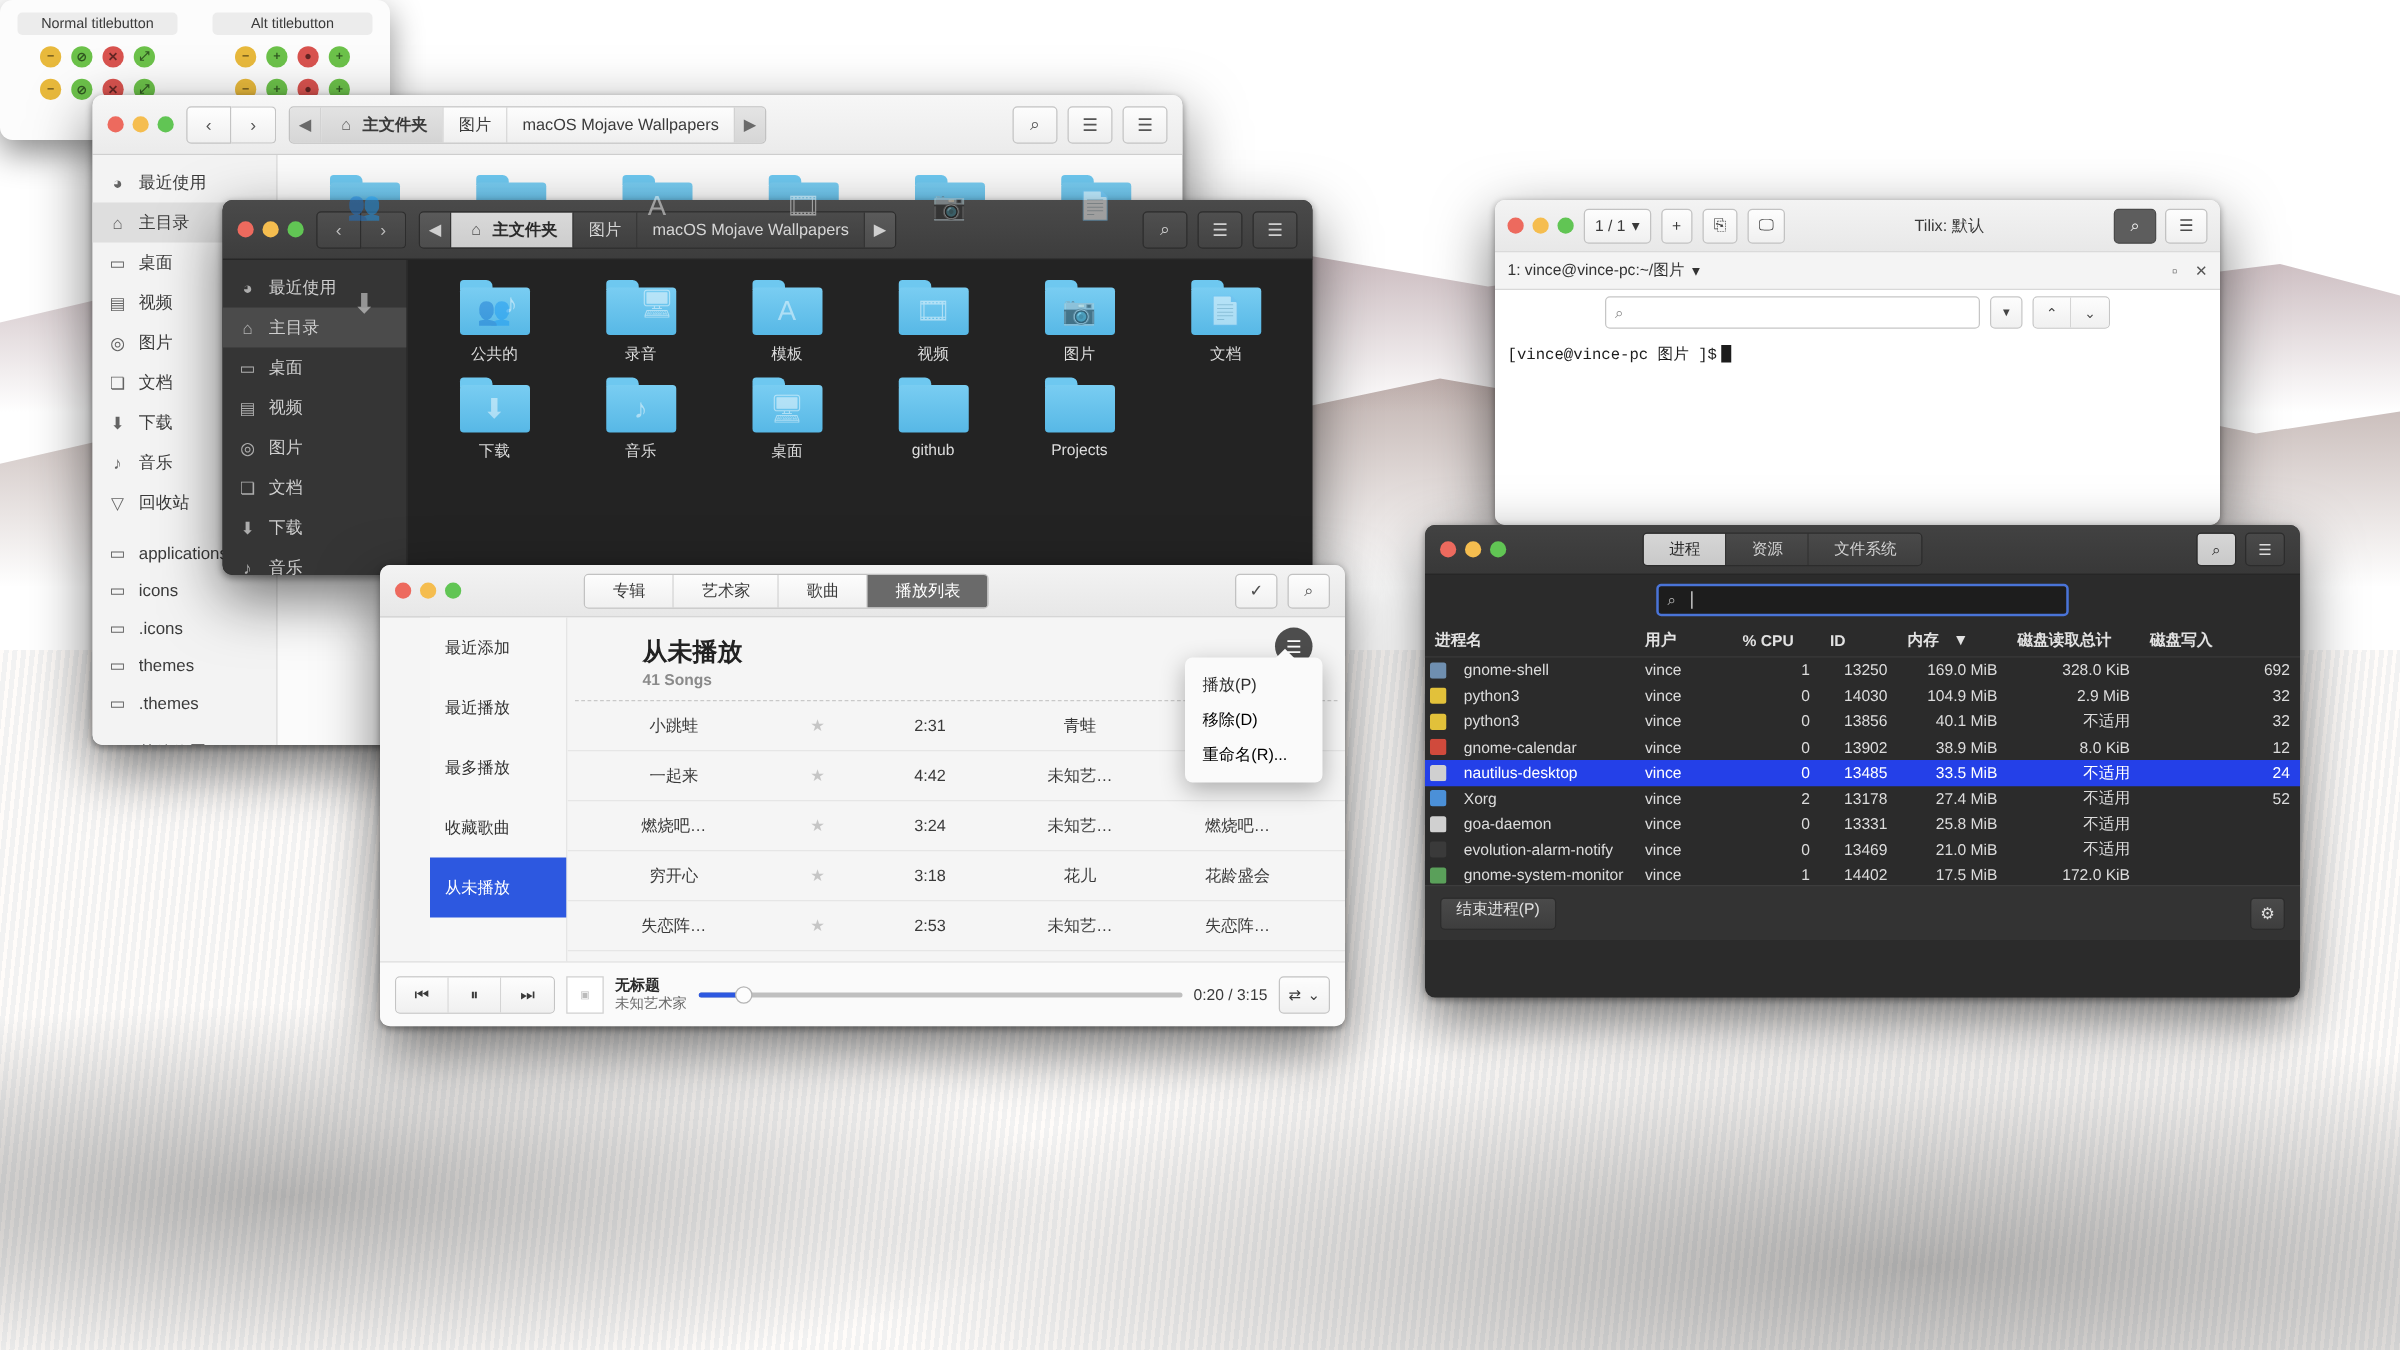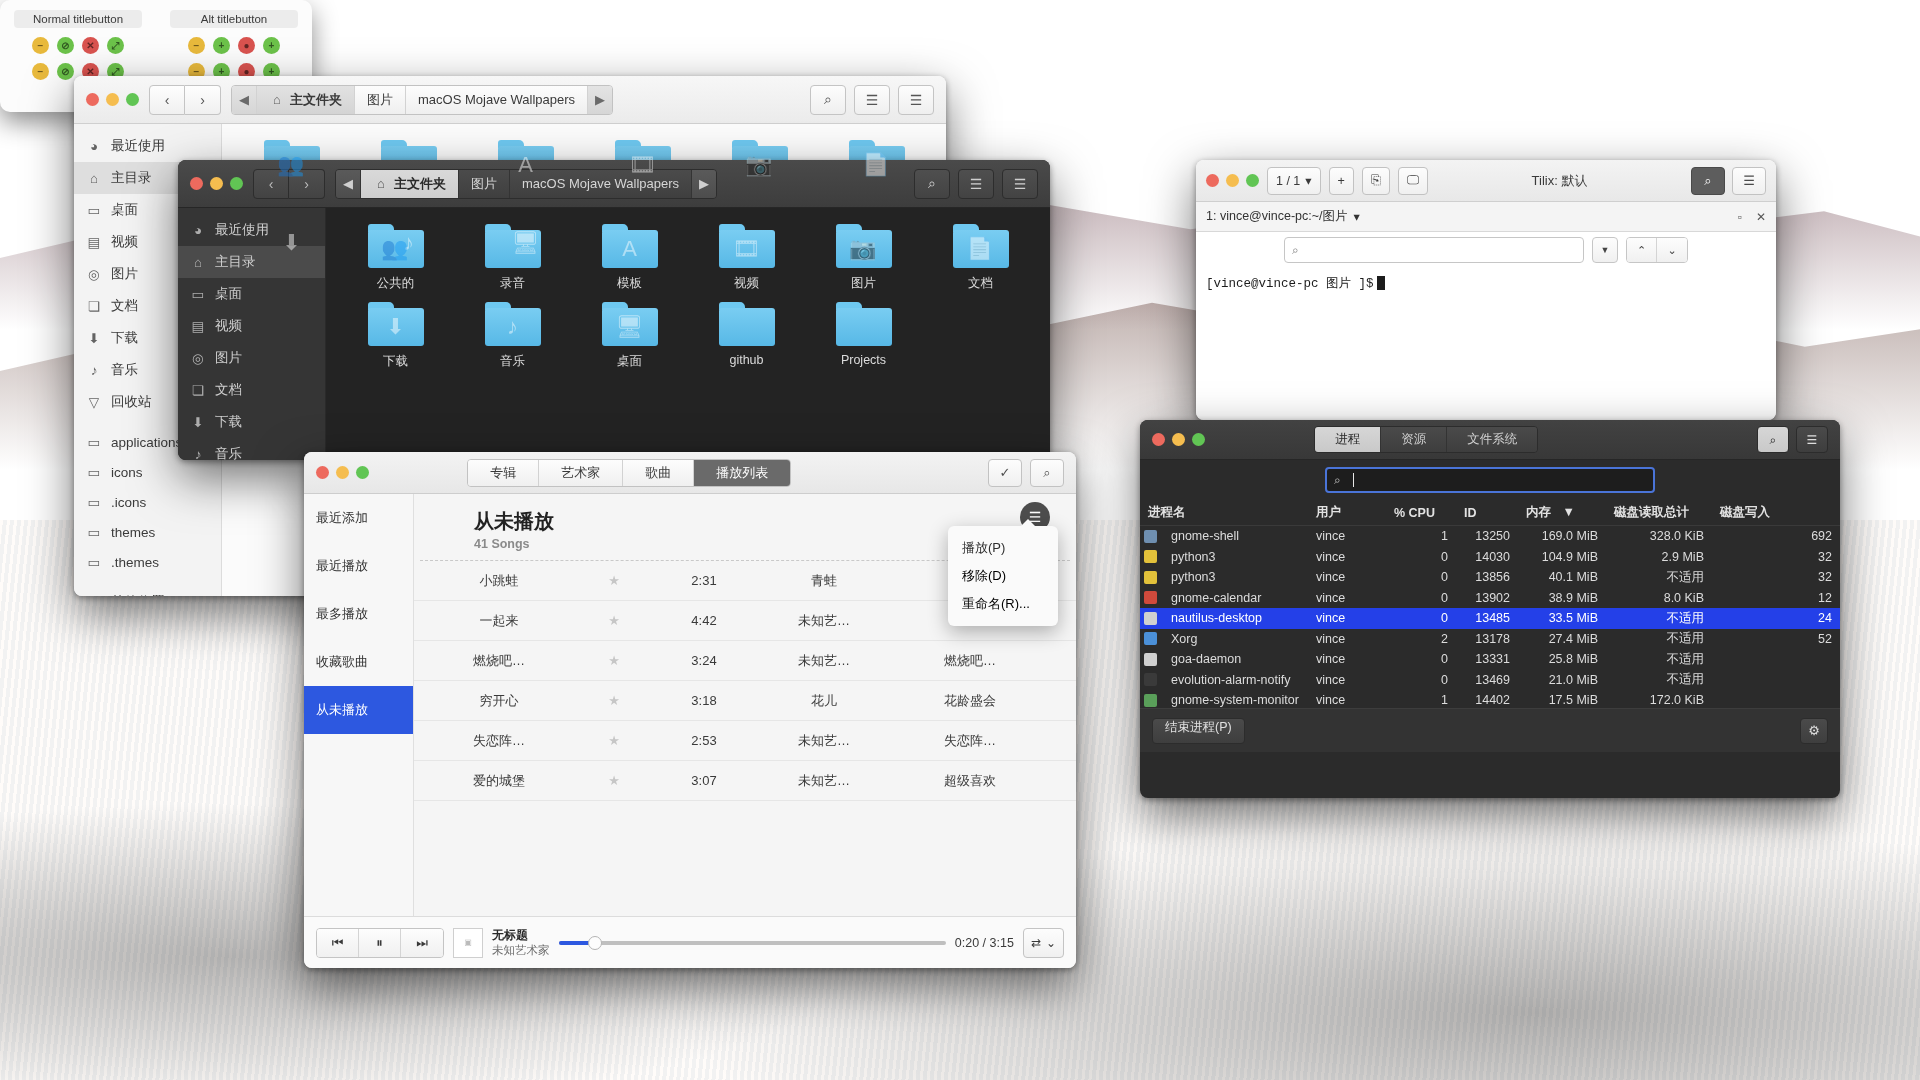--- a/index.html
+++ b/index.html
@@ -86,32 +86,32 @@
   #naut-dark .crumbs .cb.arrow{ background:linear-gradient(#5a5a5a,#4d4d4d); color:#cfcfcf;}
   #naut-dark .hdr-right button{ background:linear-gradient(#4f4f4f,#434343); border-color:#2d2d2d; color:#cfcfcf;}
   #naut-dark .body{ display:flex; height:calc(100% - 48px);}
   #naut-dark .side{ width:148px; background:#353535; border-right:1px solid #2a2a2a; padding-top:6px;}
   #naut-dark .side .it{ display:flex;align-items:center;gap:9px;padding:7px 12px;font-size:13.5px;color:#cfcfcf;cursor:pointer;}
   #naut-dark .side .it.sel{ background:#4b4b4b; }
   #naut-dark .grid{ flex:1;padding:16px;display:grid;grid-template-columns:repeat(6,1fr);align-content:start;gap:10px;}
   #naut-dark .fitem .lb{ color:#dcdcdc; }
 
   
-  #music{ left:304px; top:452px; width:772px; height:516px; background:#f5f5f5; }
+  #music{ left:304px; top:452px; width:772px; height:369px; background:#f5f5f5; }
   #music .hdr{ height:42px; background:linear-gradient(#f3f3f3,#e7e7e7); border-bottom:1px solid #cdcdcd;
       display:flex; align-items:center; padding:0 12px; }
   #music .tabs{ margin:0 auto; display:flex; border:1px solid #c2c2c2; border-radius:4px; overflow:hidden; height:28px;}
   #music .tabs .t{ padding:0 22px; display:flex; align-items:center; font-size:13px; color:#3a3a3a;
       background:linear-gradient(#fdfdfd,#f0f0f0); border-right:1px solid #d2d2d2; cursor:pointer;}
   #music .tabs .t:last-child{border-right:none;}
   #music .tabs .t.active{ background:#6a6a6a; color:#fff; }
   #music .hdr-right{ display:flex; gap:8px; }
   #music .hdr-right button{ width:34px;height:28px;border:1px solid #c2c2c2;border-radius:4px;
       background:linear-gradient(#fdfdfd,#f0f0f0); cursor:pointer; color:#4e4e4e; font-size:13px;}
-  #music .body{ display:flex; height:calc(100% - 42px - 52px); }
+  #music .body{ display:flex; height:calc(100% - 42px - 52px);padding-left:40px; }
   #music .side{ width:110px; background:#f7f7f7; border-right:1px solid #dfdfdf; }
   #music .side .pl{ padding:15px 12px; font-size:13px; color:#333; cursor:pointer;}
   #music .side .pl.sel{ background:#2d58e0; color:#fff; }
   #music .content{ flex:1; background:#f5f5f5; position:relative; overflow:hidden;}
   #music .phead{ padding:14px 0 9px 60px; }
   #music .phead .ttl{ font-size:20px; font-weight:bold; color:#222; }
   #music .phead .sub{ font-size:12.5px; color:#8a8a8a; margin-top:2px;font-weight:bold;}
   #music .dash{ border-top:1px dashed #c9c9c9; margin:0 6px;}
   #music .row{ display:grid; grid-template-columns:170px 60px 120px 120px 1fr;
       align-items:center; height:40px; border-bottom:1px solid #e6e6e6; font-size:13px; color:#3a3a3a; cursor:pointer;}

